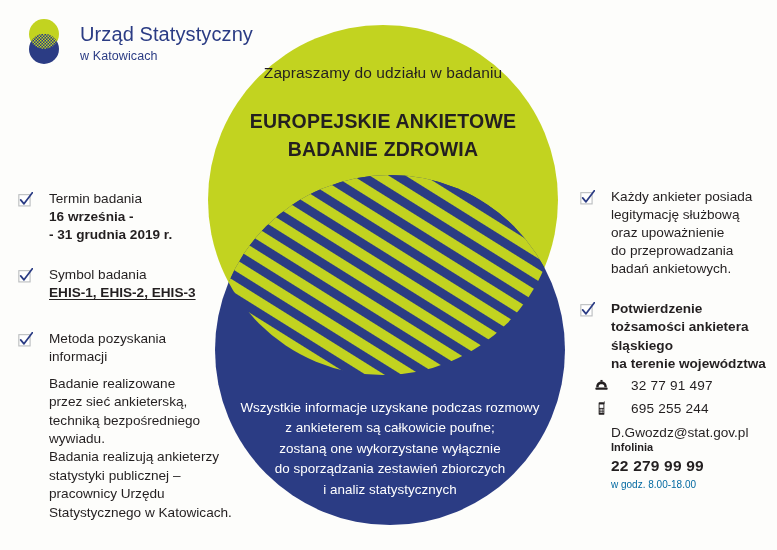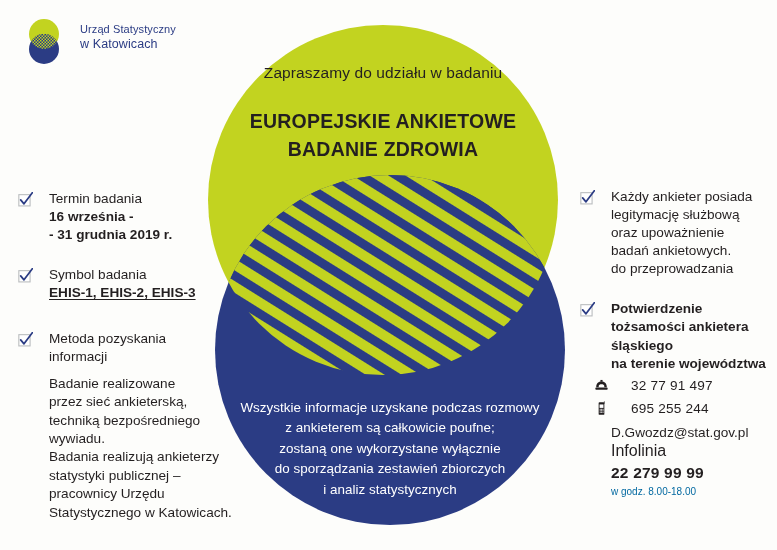--- a/index.html
+++ b/index.html
@@ -30,21 +30,21 @@
     left: 0; top: 0;
     width: 48px; height: 52px;
   }
   #logo-text {
     position: absolute;
     left: 58px;
     top: 6px;
     line-height: 1.28;
   }
   #logo-line1 {
-    font-size: 11px;
+    font-size: 20px;
     color: #2b3c84;
     letter-spacing: .1px;
     white-space: nowrap;
   }
   #logo-line2 {
     font-size: 12.5px;
     color: #2b3c84;
     letter-spacing: .1px;
     white-space: nowrap;
   }
@@ -172,23 +172,24 @@
   }
 
   
   #infolinia {
     position: absolute;
     left: 611px;
     top: 440px;
     width: 165px;
   }
   #info-label {
-    font-size: 16px;
+    font-size: 11px;
     line-height: 1.36;
     color: #231f20;
+    font-weight: bold;
   }
   #info-number {
     font-size: 15.5px;
     font-weight: bold;
     line-height: 1.36;
     color: #231f20;
     letter-spacing: .2px;
   }
   #info-hours {
     font-size: 10px;
@@ -309,22 +310,22 @@
 
     <div id="rb1" class="check-block" style="position:relative;">
       <div class="check-row">
         <svg class="cbox" viewBox="0 0 18 18">
           <rect x="1" y="3.2" width="13.5" height="13.5" fill="#ffffff" stroke="#b9bcbe" stroke-width="1.3"></rect>
           <path d="M3.2 9.4 L7.2 14.2 L17.2 0.8" fill="none" stroke="#2b3c84" stroke-width="2.1" stroke-linecap="round" stroke-linejoin="round"></path>
         </svg>
         <div class="chead">Każdy ankieter posiada</div>
         <div class="chead">legitymację służbową</div>
         <div class="chead">oraz upoważnienie</div>
+        <div class="chead">do przeprowadzania</div>
         <div class="chead">badań ankietowych.</div>
-        <div class="chead">do przeprowadzania</div>
       </div>
     </div>
 
     <div id="rb2" class="check-block" style="position:relative;">
       <div class="check-row">
         <svg class="cbox" viewBox="0 0 18 18">
           <rect x="1" y="3.2" width="13.5" height="13.5" fill="#ffffff" stroke="#b9bcbe" stroke-width="1.3"></rect>
           <path d="M3.2 9.4 L7.2 14.2 L17.2 0.8" fill="none" stroke="#2b3c84" stroke-width="2.1" stroke-linecap="round" stroke-linejoin="round"></path>
         </svg>
         <div class="chead bold">Potwierdzenie</div>

